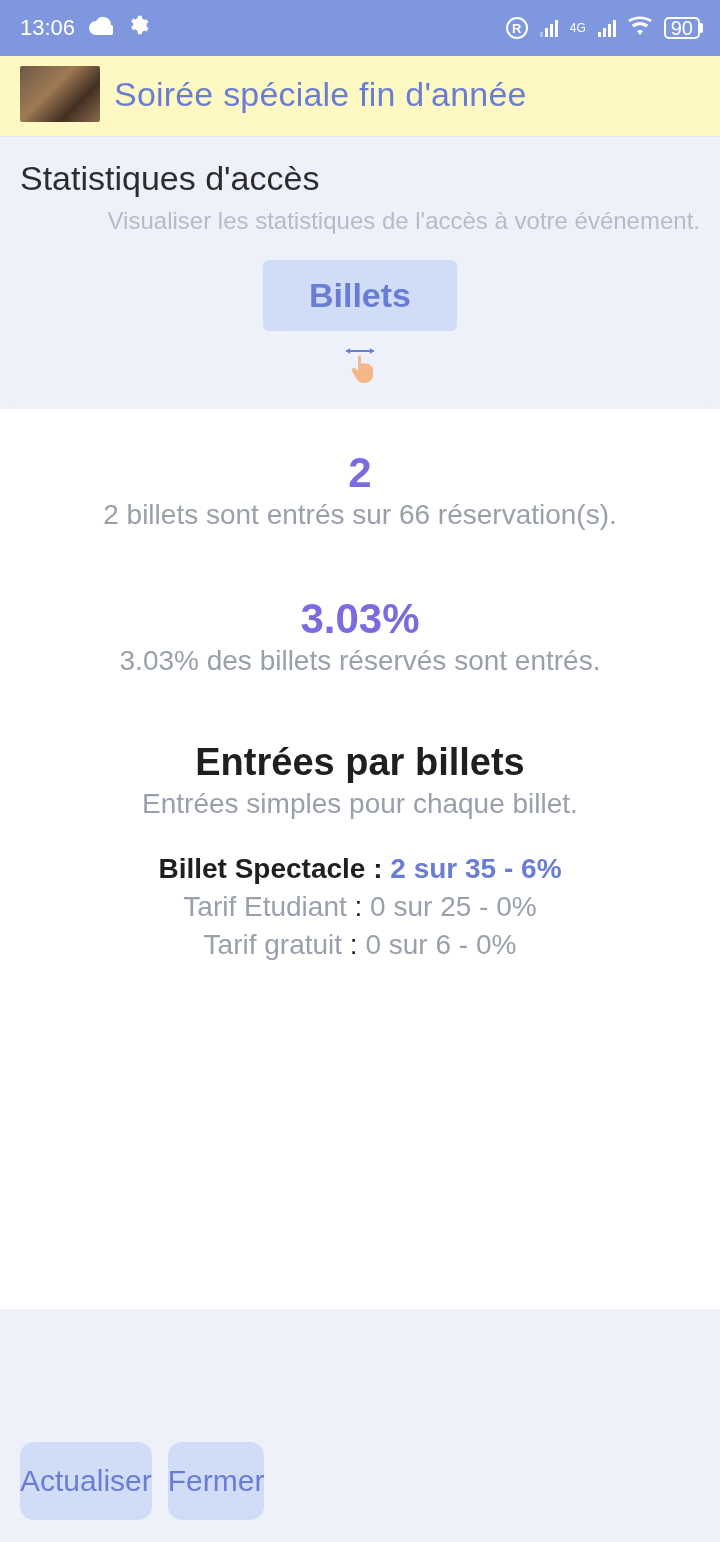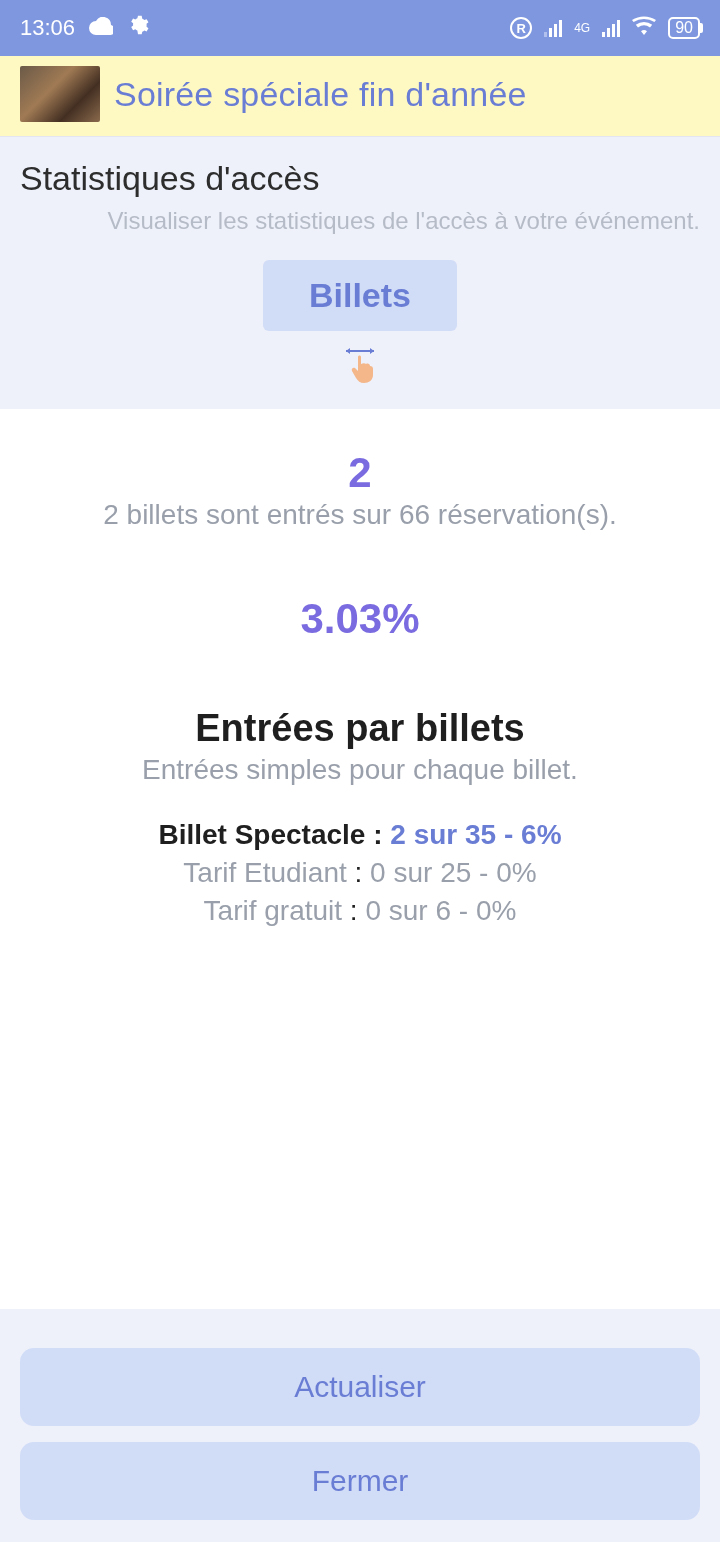--- a/index.html
+++ b/index.html
@@ -1,20 +1,20 @@
 <!DOCTYPE html>
 <html><head>
 <meta charset="utf-8">
 <style>
   * { box-sizing: border-box; margin: 0; padding: 0; }
   html, body { width: 720px; height: 1542px; font-family: -apple-system, Helvetica, Arial, sans-serif; background: #eef1fa; overflow: hidden; }
   .statusbar { height: 56px; background: #7e97df; color: #fff; display: flex; align-items: center; justify-content: space-between; padding: 0 20px; font-size: 22px; font-weight: 500; }
   .statusbar .left, .statusbar .right { display: flex; align-items: center; gap: 14px; }
   .statusbar .right { gap: 12px; }
-  .statusbar .battery { border: 2px solid #fff; border-radius: 5px; padding: 0 5px; font-size: 16px; line-height: 18px; position: relative; }
+  .statusbar .battery { border: 2px solid #fff; border-radius: 5px; padding: 0 5px; font-size: 20px; line-height: 18px; position: relative; }
   .statusbar .battery::after { content:""; position:absolute; right:-5px; top:4px; width:3px; height:10px; background:#fff; border-radius:0 2px 2px 0;}
   .sb-icon { display:inline-block; }
   .circle-r { border:2px solid #fff; border-radius:50%; width:22px; height:22px; display:flex; align-items:center; justify-content:center; font-size:13px; font-weight:600;}
   .fourg { font-size:12px; line-height:10px; text-align:left;}
   .header { background:#fef9c3; display:flex; align-items:center; gap:14px; padding:10px 20px 14px 20px; border-bottom:1px solid #e3e6f0;}
   .header .thumb { width:80px; height:56px; border-radius:2px; background:linear-gradient(135deg,#6b5a48 0%, #a07a54 40%, #432f22 70%, #8a6a4c 100%); background-size:cover; background-position:center; }
   .header .title { color:#6a7dd4; font-size:34px; font-weight:500; letter-spacing:0.2px;}
   .section-top { padding: 22px 20px 24px 20px; background:#eef1fa;border-radius:23px; }
   .section-top h1 { color:#2d2d2d; font-size:34px; font-weight:500; margin-bottom:6px; }
   .section-top p { color:#b6bcc7; font-size:24px; line-height:34px;text-align:right; }
@@ -26,21 +26,21 @@
   .stat-block { text-align:center; margin-bottom:64px; }
   .stat-big { color:#7a6be0; font-size:42px; font-weight:700; }
   .stat-sub { color:#9aa0ab; font-size:28px; margin-top:2px; }
   .entries-title { color:#1f1f1f; font-size:38px; font-weight:700; text-align:center; }
   .entries-sub { color:#9aa0ab; font-size:28px; text-align:center; margin-top:4px; margin-bottom:30px;}
   .entry-line { text-align:center; font-size:28px; line-height:38px; }
   .entry-line .label { font-weight:700; color:#1f1f1f; }
   .entry-line .val-primary { font-weight:700; color:#6a7dd4; }
   .entry-line .label-muted { color:#9aa0ab; }
   .entry-line .val-muted { color:#9aa0ab; }
-  .footer { position:absolute; bottom:0; left:0; right:0; background:#eef1fa; padding:18px 20px 22px 20px; display:flex; flex-direction:column; gap:16px;}
+  .footer { position:absolute; bottom:0; left:0; right:0; background:#eef1fa; padding:18px 20px 22px 20px; display:flex; gap:16px;}
   .btn { background:#d1dcf7; color:#6a7dd4; font-size:30px; text-align:center; padding:22px 0; border-radius:14px; }
   .sb-signal { display:inline-flex; align-items:flex-end; gap:2px; height:18px;}
   .sb-signal span{ width:3px; background:#fff; display:inline-block;}
   .sb-signal span:nth-child(1){height:5px;} .sb-signal span:nth-child(2){height:9px;} .sb-signal span:nth-child(3){height:13px;} .sb-signal span:nth-child(4){height:17px;}
   .sb-signal.dim span:nth-child(1){background:rgba(255,255,255,0.4);}
 </style>
 </head>
 <body>
 
 <div class="statusbar">
@@ -105,20 +105,21 @@
   </div>
 </div>
 
 <div class="main">
   <div class="stat-block">
     <div class="stat-big">2</div>
     <div class="stat-sub">2 billets sont entrés sur 66 réservation(s).</div>
   </div>
   <div class="stat-block">
     <div class="stat-big">3.03%</div>
+    <div class="stat-sub">3.03% des billets réservés sont entrés.</div>
   </div>
 
   <div class="entries-title">Entrées par billets</div>
   <div class="entries-sub">Entrées simples pour chaque billet.</div>
 
   <div class="entry-line">
     <span class="label">Billet Spectacle</span><span class="label"> : </span><span class="val-primary">2 sur 35 - 6%</span>
   </div>
   <div class="entry-line">
     <span class="label-muted">Tarif Etudiant</span><span style="color:#1f1f1f"> : </span><span class="val-muted">0 sur 25 - 0%</span>

